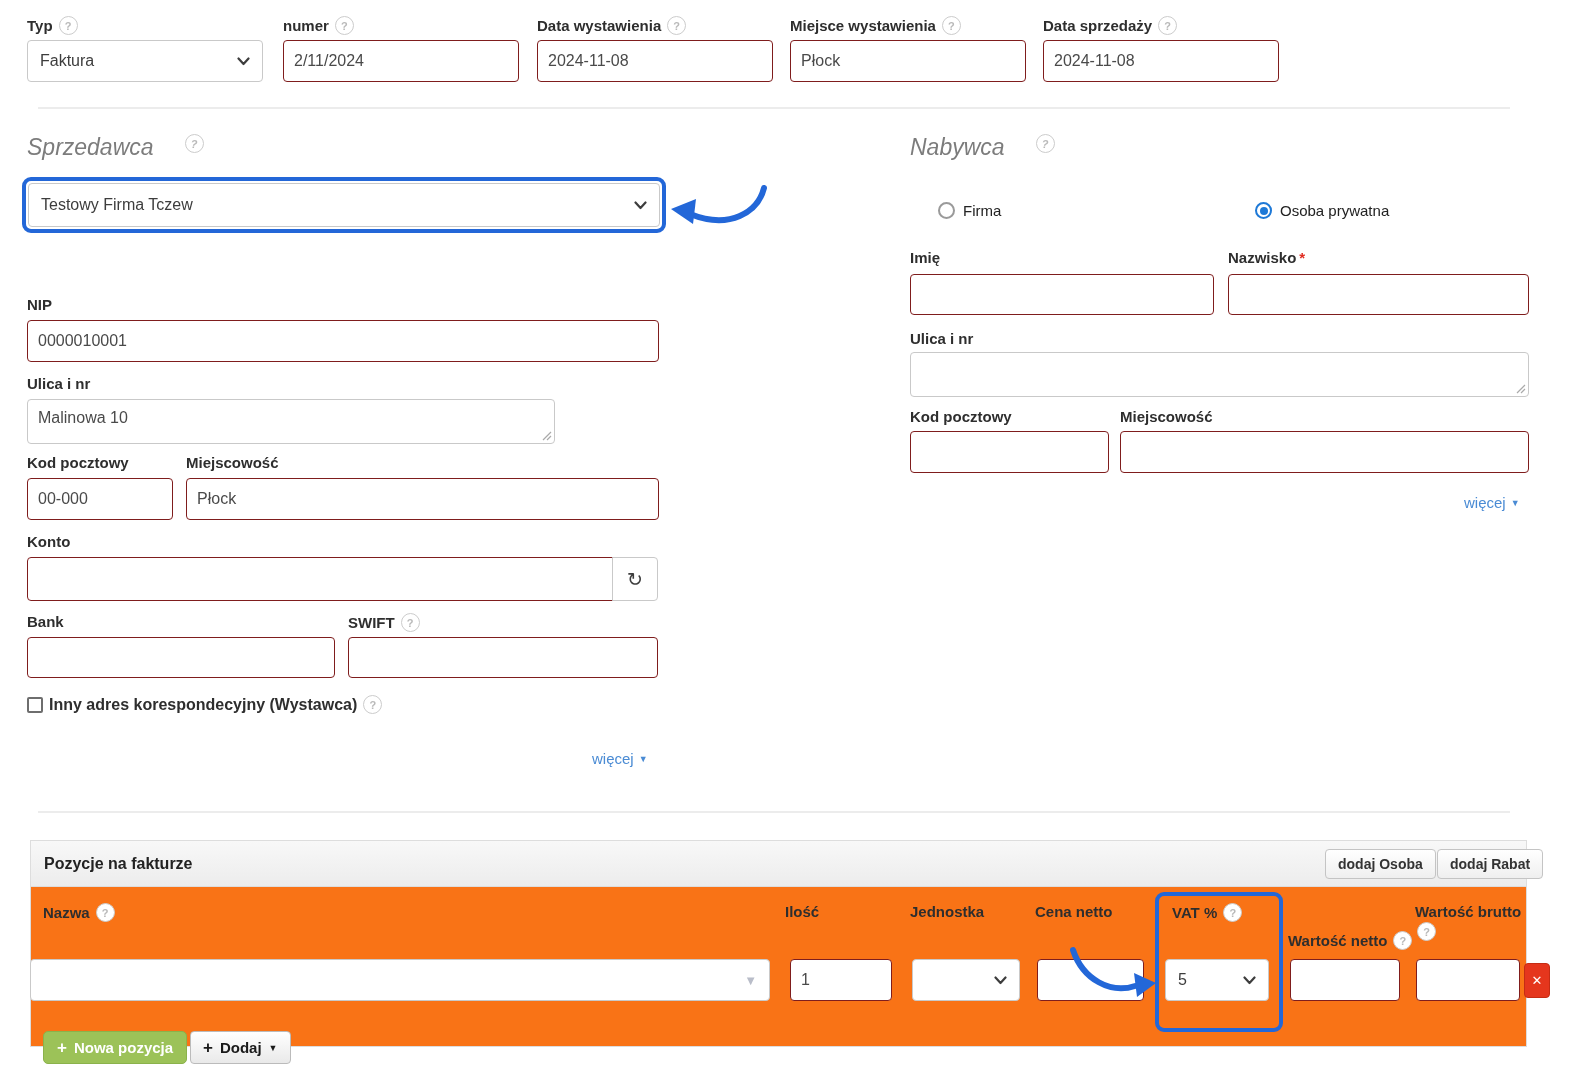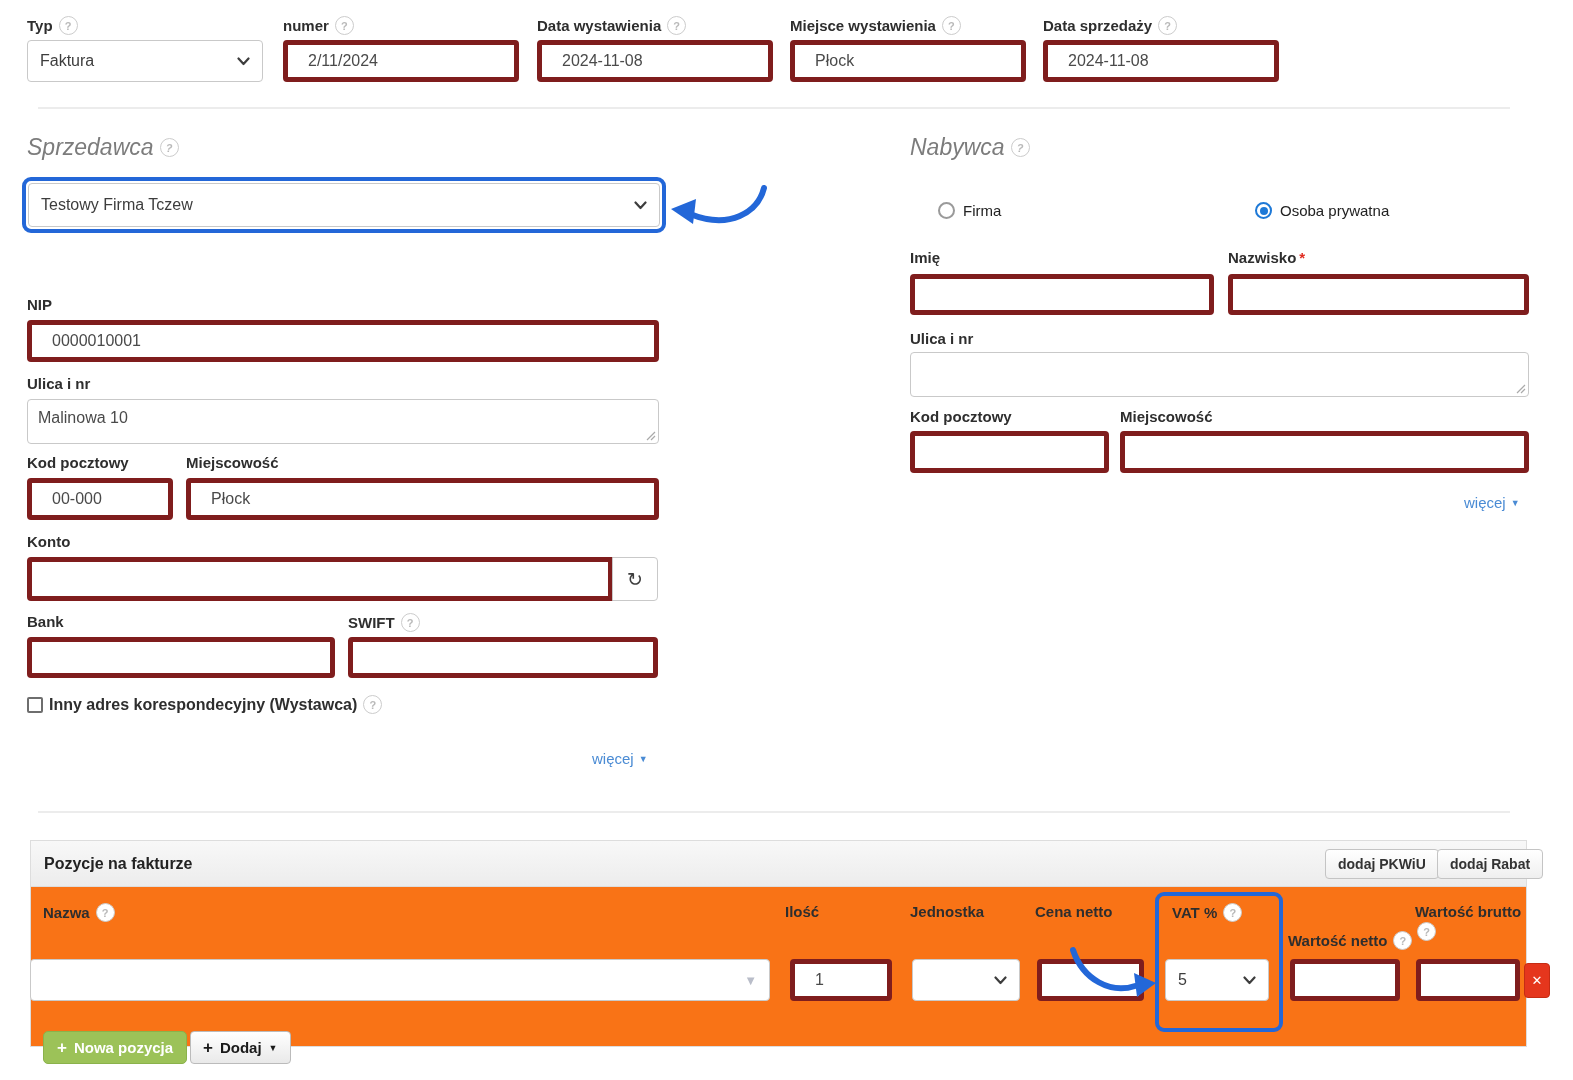--- a/index.html
+++ b/index.html
@@ -4,29 +4,29 @@
 <style>
   html,body{margin:0;padding:0;background:#fff;}
   #page{position:relative;width:1573px;height:1080px;background:#fff;overflow:hidden;
         font-family:"Liberation Sans","DejaVu Sans",sans-serif;}
   .abs{position:absolute;}
   .lbl{position:absolute;display:flex;align-items:center;gap:6px;white-space:nowrap;
        font-size:15px;font-weight:bold;color:#2e2e2e;line-height:18px;}
   .help{display:inline-flex;width:17px;height:17px;border:1px solid #ccc;border-radius:50%;
         background:#fff;color:#b9b9b9;font-size:11px;font-weight:bold;
         align-items:center;justify-content:center;flex:none;}
-  .inp{position:absolute;box-sizing:border-box;height:42px;border:5px solid #7f1d1d;
-       border-radius:4px;background:#fff;color:#4a4a4a;font-size:16px;padding:0 20px;
+  .inp{position:absolute;box-sizing:border-box;height:42px;border:1px solid #7f1d1d;
+       border-radius:4px;background:#fff;color:#4a4a4a;font-size:16px;padding:0 10px;
        font-family:inherit;outline:none;}
   .ta{position:absolute;box-sizing:border-box;border:1px solid #c9c9c9;border-radius:4px;
       background:#fff;color:#4a4a4a;font-size:16px;padding:9px 10px;}
   .selbox{position:absolute;box-sizing:border-box;height:42px;border:1px solid #c9c9c9;
       border-radius:4px;background:#fff;color:#3d3d3d;font-size:16px;display:flex;
       align-items:center;justify-content:space-between;padding:0 12px;cursor:pointer;}
-  .sect-title{position:absolute;display:flex;align-items:center;gap:6px;
+  .sect-title{position:absolute;display:flex;gap:31px;
       font-size:23px;font-style:italic;color:#7c7c7c;}
   .divider{position:absolute;height:2px;background:#ececec;left:38px;width:1472px;}
   .link{position:absolute;display:flex;align-items:center;gap:5px;color:#4a8bd4;
       font-size:15px;cursor:pointer;}
   .link .caret{font-size:9px;color:#4a8bd4;}
   .radio{display:inline-block;width:17px;height:17px;box-sizing:border-box;border-radius:50%;
       background:#fff;flex:none;}
   .radio.off{border:2px solid #9a9a9a;}
   .radio.on{border:2px solid #1e79d7;position:relative;}
   .radio.on::after{content:"";position:absolute;left:2.5px;top:2.5px;width:8px;height:8px;
@@ -125,21 +125,21 @@
 
 
   <div class="lbl" style="left:27px;top:296px;">
     <span>NIP</span>
   </div>
   <input class="inp" style="left: 27px; top: 320px; width: 632px;" value="0000010001">
 
   <div class="lbl" style="left:27px;top:375px;">
     <span>Ulica i nr</span>
   </div>
-  <div class="ta" style="left:27px;top:399px;width:632px;height:45px;">
+  <div class="ta" style="left:27px;top:399px;width:528px;height:45px;">
     <span>Malinowa 10</span>
     <svg class="resize-svg" width="10" height="10" viewBox="0 0 10 10">
         <path d="M9 1 L1 9 M9 5 L5 9" stroke="#aaa" stroke-width="1.2" fill="none"></path>
       </svg>
   </div>
 
   <div class="lbl" style="left:27px;top:454px;">
     <span>Kod pocztowy</span>
   </div>
   <input class="inp" style="left: 27px; top: 478px; width: 146px;" value="00-000">
@@ -230,21 +230,21 @@
   </div>
 
   <div class="divider" style="top:811px;"></div>
 
   <div class="panel">
     <div class="panel-header">
       <span class="panel-title">Pozycje na fakturze</span>
     </div>
   </div>
   <div class="mini-btn" style="left:1325px;top:849px;">
-    <span>dodaj PKWiU</span>
+    <span>dodaj Osoba</span>
   </div>
   <div class="mini-btn" style="left:1437px;top:849px;">
     <span>dodaj Rabat</span>
   </div>
 
   <div class="lbl" style="left:43px;top:903px;justify-content:center;">
     <span>Nazwa</span>
     <span class="help">?</span>
   </div>
   <div class="lbl" style="left:785px;top:903px;">

